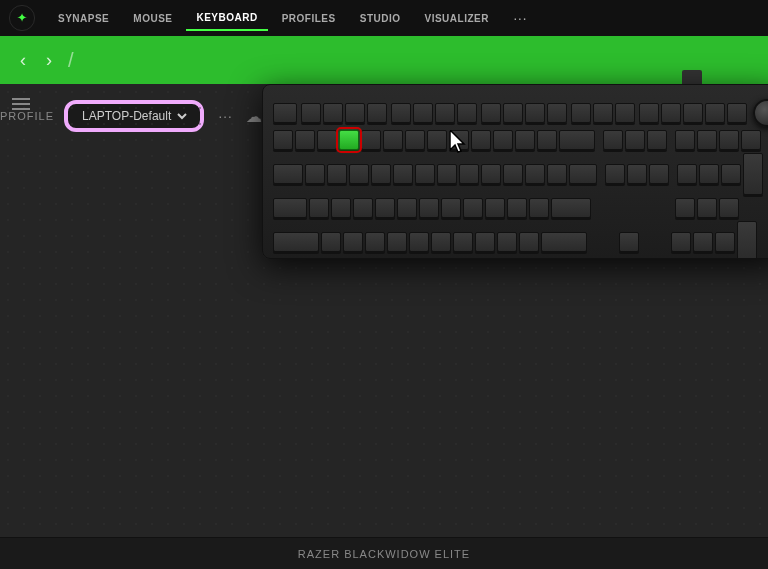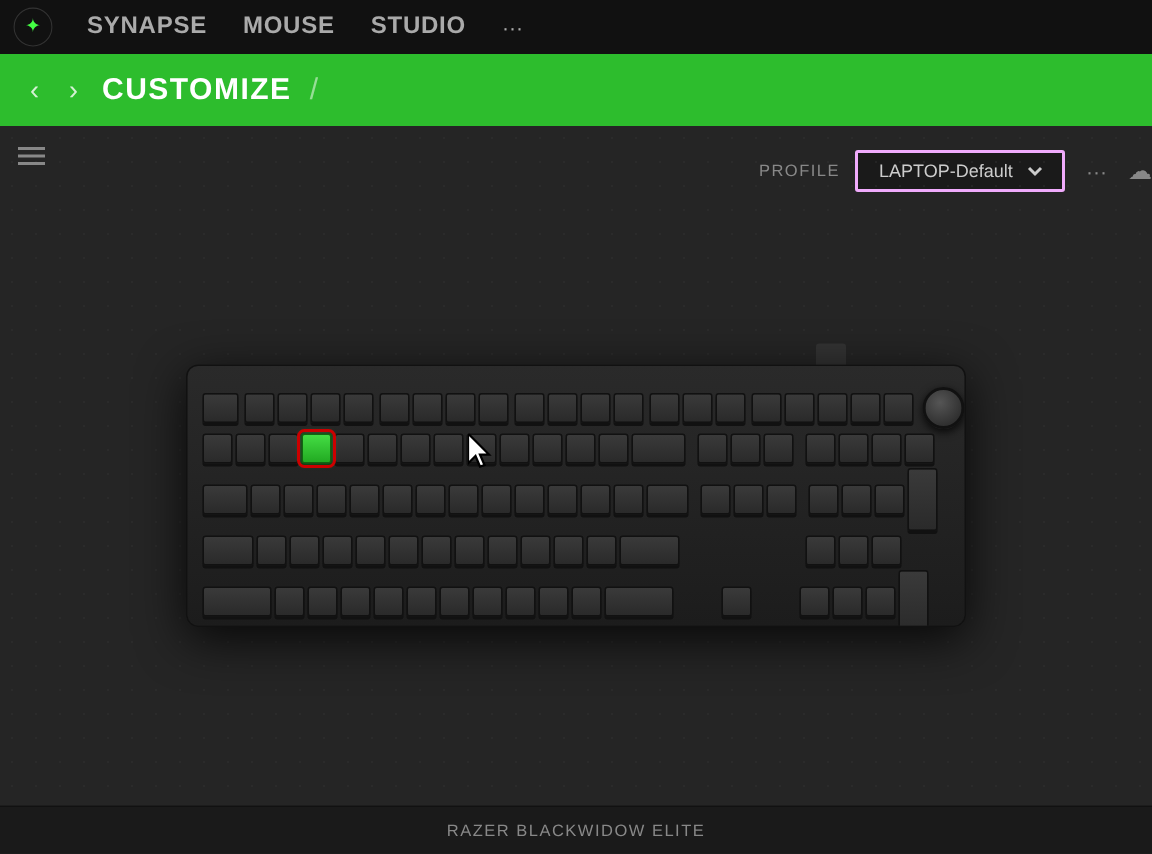--- a/index.html
+++ b/index.html
@@ -22,21 +22,21 @@
       padding: 0 8px;
       gap: 4px;
     }
     .nav-logo {
       width: 28px;
       height: 28px;
       margin-right: 8px;
     }
     .nav-item {
       color: #aaa;
-      font-size: 16px;
+      font-size: 10px;
       font-weight: bold;
       letter-spacing: 0.5px;
       padding: 6px 10px;
       cursor: pointer;
       text-transform: uppercase;
     }
     .nav-item.active { color: #fff; border-bottom: 2px solid #44ff44; }
     .nav-more {
       color: #aaa;
       font-size: 14px;
@@ -79,22 +79,22 @@
       letter-spacing: 1px;
       text-transform: uppercase;
     }
 
     
     #main-content {
       background-color: #252525;
       height: calc(569px - 36px - 48px - 32px);
       position: relative;
       display: flex;
-      flex-direction: column;
-      align-items: flex-end;
+      flex-direction: row;
+      align-items: flex-start;
     }
 
     
     #sidebar-toggle {
       position: absolute;
       left: 12px;
       top: 14px;
       cursor: pointer;
       display: flex;
       flex-direction: column;
@@ -115,24 +115,24 @@
     }
     .profile-label {
       color: #888;
       font-size: 11px;
       letter-spacing: 1px;
       text-transform: uppercase;
     }
     .profile-select {
       background-color: #1a1a1a;
       color: #ccc;
-      border: 2px solid #f0abfc;
+      border: 4px solid #f0abfc;
       padding: 4px 10px;
       font-size: 12px;
-      border-radius: 2px;
+      border-radius: 12px;
       cursor: pointer;
       display: flex;
       align-items: center;
       gap: 6px;
       min-width: 140px;
     }
     .profile-select select {
       background: transparent;
       border: none;
       color: #ccc;
@@ -318,28 +318,30 @@
 
 <div id="top-nav">
 
   <svg class="nav-logo" viewBox="0 0 40 40">
     <circle cx="20" cy="20" r="18" fill="#111" stroke="#333" stroke-width="1"></circle>
     <text x="20" y="25" text-anchor="middle" font-size="18" fill="#44ff44">✦</text>
   </svg>
 
   <span class="nav-item">SYNAPSE</span>
   <span class="nav-item">MOUSE</span>
+  <span class="nav-item active">KEYBOARD</span>
+  <span class="nav-item">PROFILES</span>
   <span class="nav-item">STUDIO</span>
+  <span class="nav-item">VISUALIZER</span>
   <span class="nav-more">···</span>
 </div>
 
 <div id="header-bar">
   <span class="header-nav-btn">‹</span>
   <span class="header-nav-btn">›</span>
-  <span class="header-title">CUSTOMIZE</span>
   <span class="header-sep">/</span>
 </div>
 
 <div id="main-content">
 
   <div id="sidebar-toggle">
     <div class="sidebar-line"></div>
     <div class="sidebar-line"></div>
     <div class="sidebar-line"></div>
   </div>

